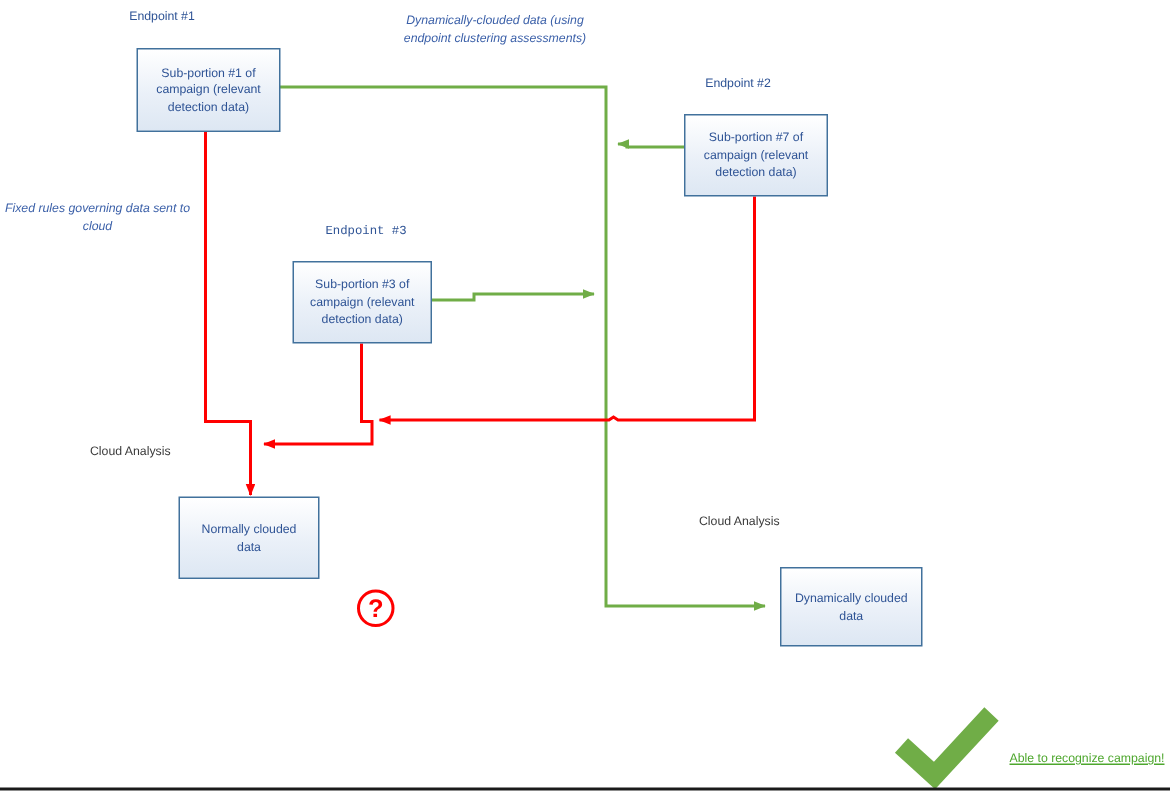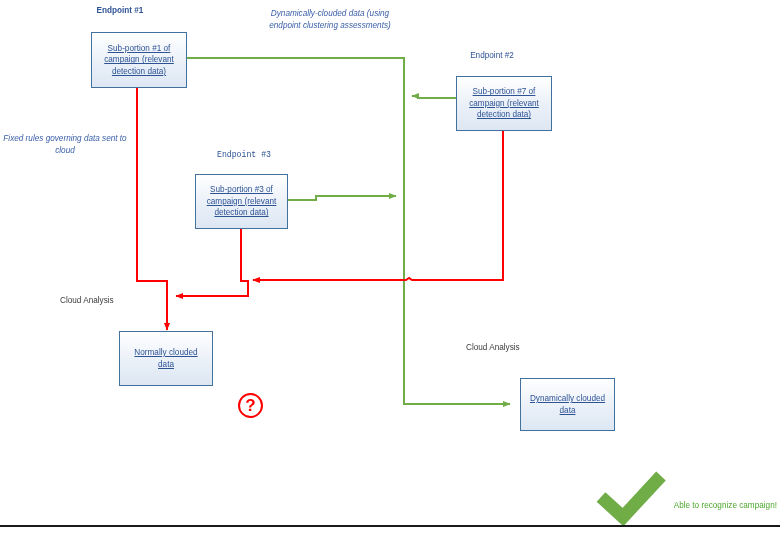--- a/index.html
+++ b/index.html
@@ -31,21 +31,20 @@
     border: 1px solid #41719C;
     background: linear-gradient(to bottom, #ffffff 0%, #EAF0F8 55%, #DDE7F3 100%);
     color: #2E5395;
     font-size: 8.2px;
     line-height: 11.5px;
     text-align: center;
     display: flex;
     align-items: center;
     justify-content: flex-end;
     padding: 2px 8px;
-    text-decoration: underline;
   }
   .node-box span { display: block; }
   .lbl {
     position: absolute;
     font-size: 8.2px;
     line-height: 11px;
     white-space: pre-line;
   }
   .lbl-endpoint {
     color: #2E5395;
@@ -61,22 +60,23 @@
     color: #3B3B3B;
     text-align: left;
   }
   .lbl-red {
     color: #FF0000;
     text-align: center;
     line-height: 11.5px;
   }
   .lbl-green {
     color: #4EA72E;
-    text-align: right;
+    text-align: left;
     line-height: 12px;
+    text-decoration: underline;
   }
   .qmark {
     position: absolute;
     width: 25px;
     height: 25px;
     border: 2px solid #FF0000;
     border-radius: 50%;
     color: #FF0000;
     font-size: 17px;
     font-weight: bold;
@@ -138,21 +138,21 @@
   </div>
 
   <div class="node-box" style="left:520px; top:378px; width:95px; height:53px;">
     <span>Dynamically clouded data</span>
   </div>
 
   <div class="node-box" style="left:119px; top:331px; width:94px; height:55px;">
     <span>Normally clouded data</span>
   </div>
 
-  <div class="lbl lbl-endpoint" style="left:72px; top:5px; width:96px;font-weight:bold;">Endpoint #1</div>
+  <div class="lbl lbl-endpoint" style="left:60px; top:5px; width:96px;">Endpoint #1</div>
 
   <div class="lbl lbl-endpoint" style="left:444px; top:50px; width:96px;">Endpoint #2</div>
 
   <div class="lbl lbl-endpoint" style="left:196px; top:149px; width:96px;font-family:Liberation Mono, monospace;">Endpoint #3</div>
 
   <div class="lbl lbl-italic-blue" style="left:260px; top:8px; width:140px;">Dynamically-clouded data (using endpoint clustering assessments)</div>
 
   <div class="lbl lbl-italic-blue" style="left:0px; top:133px; width:130px;">Fixed rules governing data sent to cloud</div>
 
   <div class="lbl lbl-cloud" style="left:60px; top:295px; width:90px;">Cloud Analysis</div>

